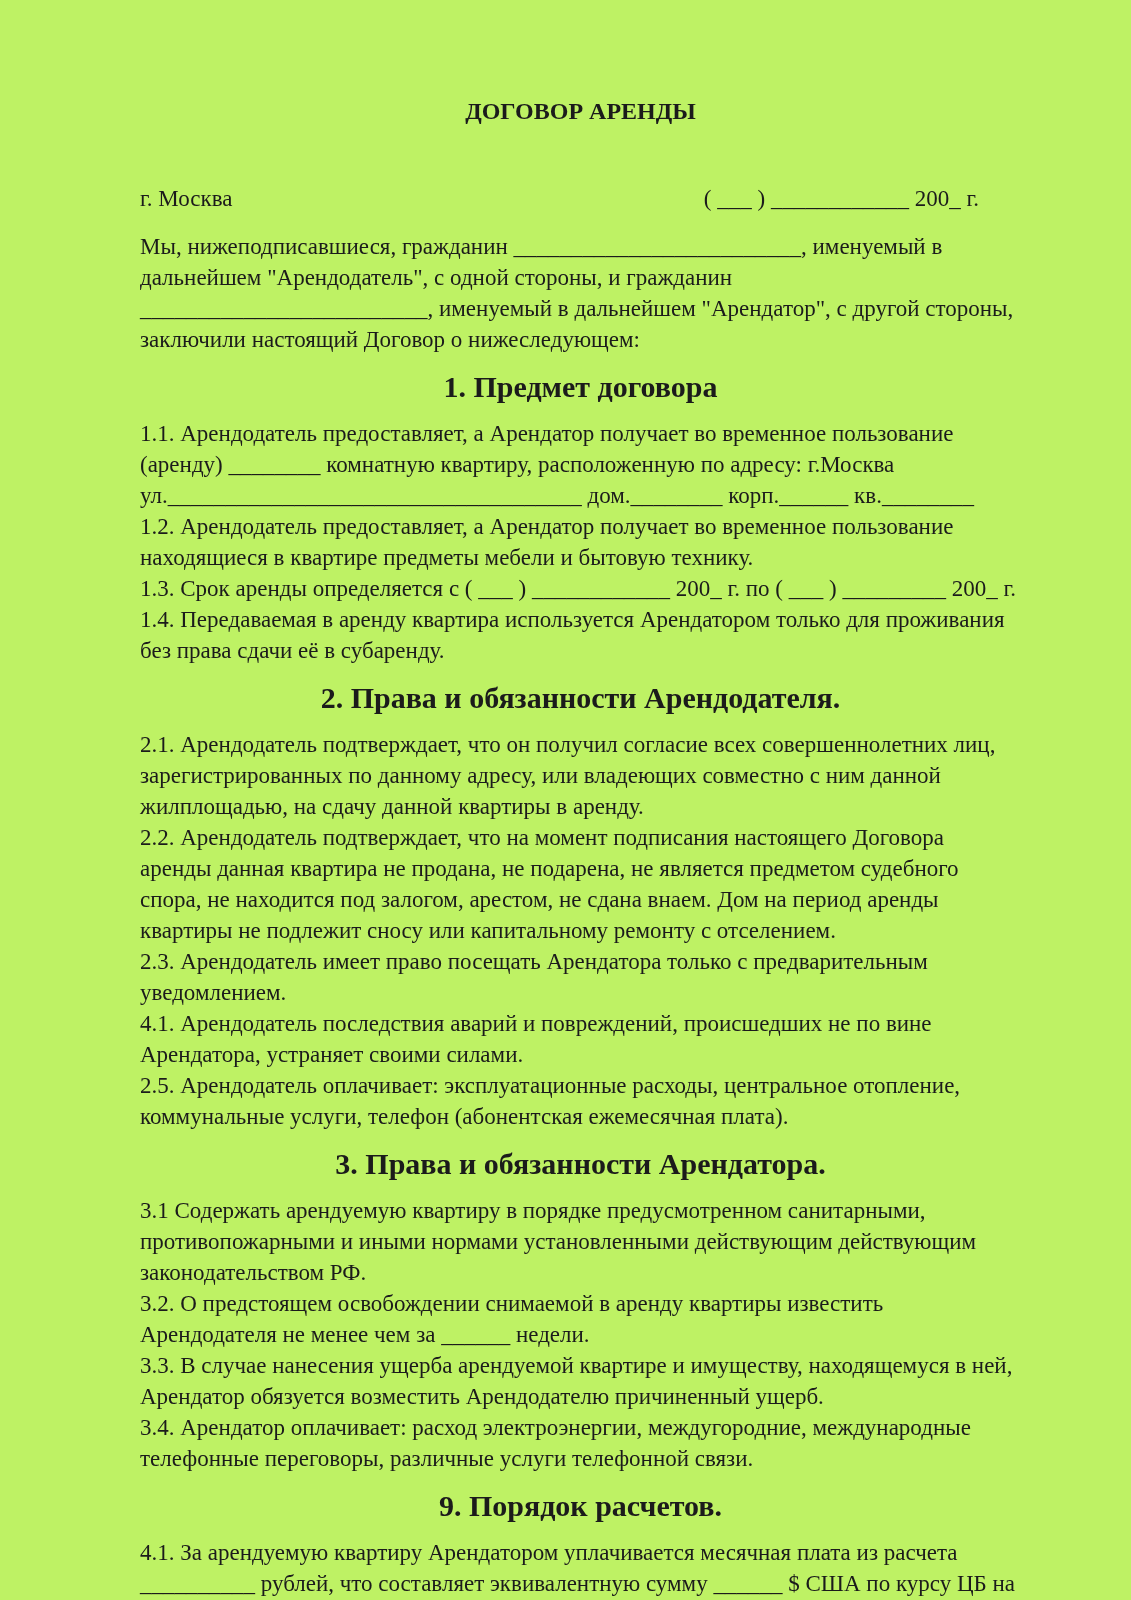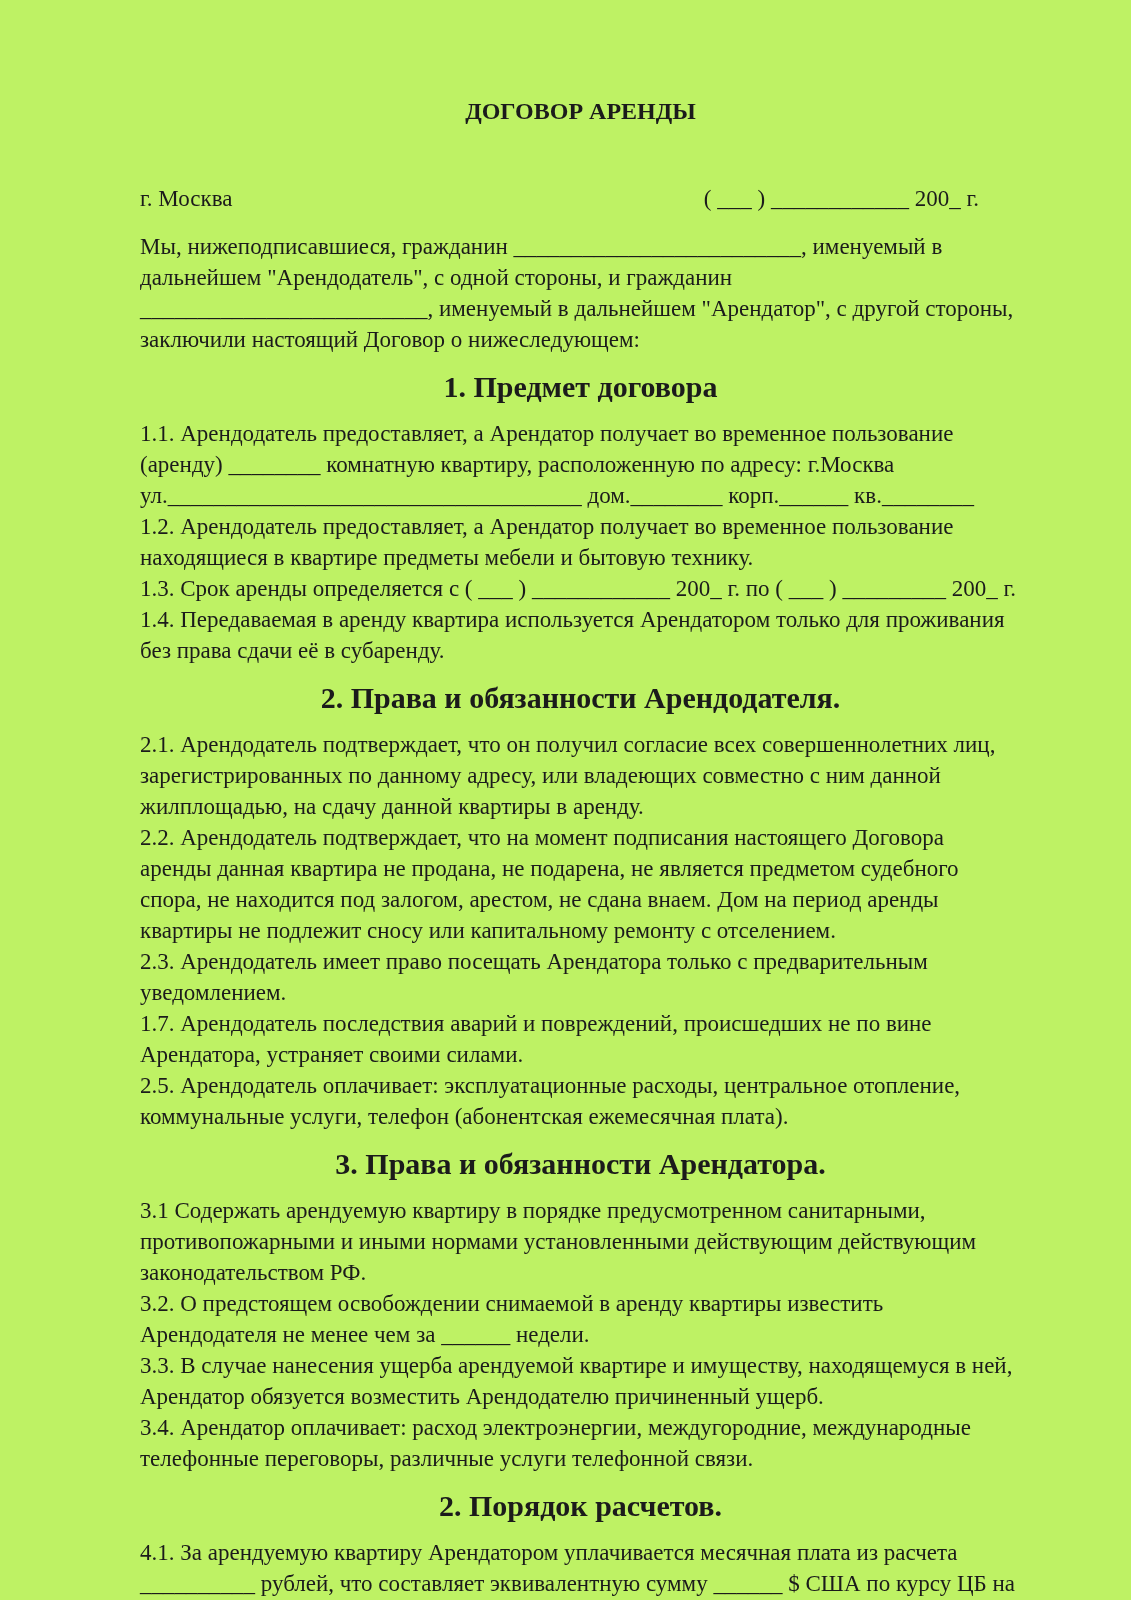--- a/index.html
+++ b/index.html
@@ -56,25 +56,25 @@
   <h2 class="section-title">1. Предмет договора</h2>
   <p class="clause">1.1. Арендодатель предоставляет, а Арендатор получает во временное пользование (аренду) ________ комнатную квартиру, расположенную по адресу: г.Москва ул.____________________________________ дом.________ корп.______ кв.________</p>
   <p class="clause">1.2. Арендодатель предоставляет, а Арендатор получает во временное пользование находящиеся в квартире предметы мебели и бытовую технику.</p>
   <p class="clause">1.3. Срок аренды определяется с ( ___ ) ____________ 200_ г. по ( ___ ) _________ 200_ г.</p>
   <p class="clause">1.4. Передаваемая в аренду квартира используется Арендатором только для проживания без права сдачи её в субаренду.</p>
 
   <h2 class="section-title">2. Права и обязанности Арендодателя.</h2>
   <p class="clause">2.1. Арендодатель подтверждает, что он получил согласие всех совершеннолетних лиц, зарегистрированных по данному адресу, или владеющих совместно с ним данной жилплощадью, на сдачу данной квартиры в аренду.</p>
   <p class="clause">2.2. Арендодатель подтверждает, что на момент подписания настоящего Договора аренды данная квартира не продана, не подарена, не является предметом судебного спора, не находится под залогом, арестом, не сдана внаем. Дом на период аренды квартиры не подлежит сносу или капитальному ремонту с отселением.</p>
   <p class="clause">2.3. Арендодатель имеет право посещать Арендатора только с предварительным уведомлением.</p>
-  <p class="clause">1.7. Арендодатель последствия аварий и повреждений, происшедших не по вине Арендатора, устраняет своими силами.</p>
+  <p class="clause">4.1. Арендодатель последствия аварий и повреждений, происшедших не по вине Арендатора, устраняет своими силами.</p>
   <p class="clause">2.5. Арендодатель оплачивает: эксплуатационные расходы, центральное отопление, коммунальные услуги, телефон (абонентская ежемесячная плата).</p>
 
   <h2 class="section-title">3. Права и обязанности Арендатора.</h2>
   <p class="clause">3.1 Содержать арендуемую квартиру в порядке предусмотренном санитарными, противопожарными и иными нормами установленными действующим действующим законодательством РФ.</p>
   <p class="clause">3.2. О предстоящем освобождении снимаемой в аренду квартиры известить Арендодателя не менее чем за ______ недели.</p>
   <p class="clause">3.3. В случае нанесения ущерба арендуемой квартире и имуществу, находящемуся в ней, Арендатор обязуется возместить Арендодателю причиненный ущерб.</p>
   <p class="clause">3.4. Арендатор оплачивает: расход электроэнергии, междугородние, международные телефонные переговоры, различные услуги телефонной связи.</p>
 
-  <h2 class="section-title">2. Порядок расчетов.</h2>
+  <h2 class="section-title">9. Порядок расчетов.</h2>
   <p class="clause">4.1. За арендуемую квартиру Арендатором уплачивается месячная плата из расчета __________ рублей, что составляет эквивалентную сумму ______ $ США по курсу ЦБ на</p>
 
 </div>
 
 </body></html>

